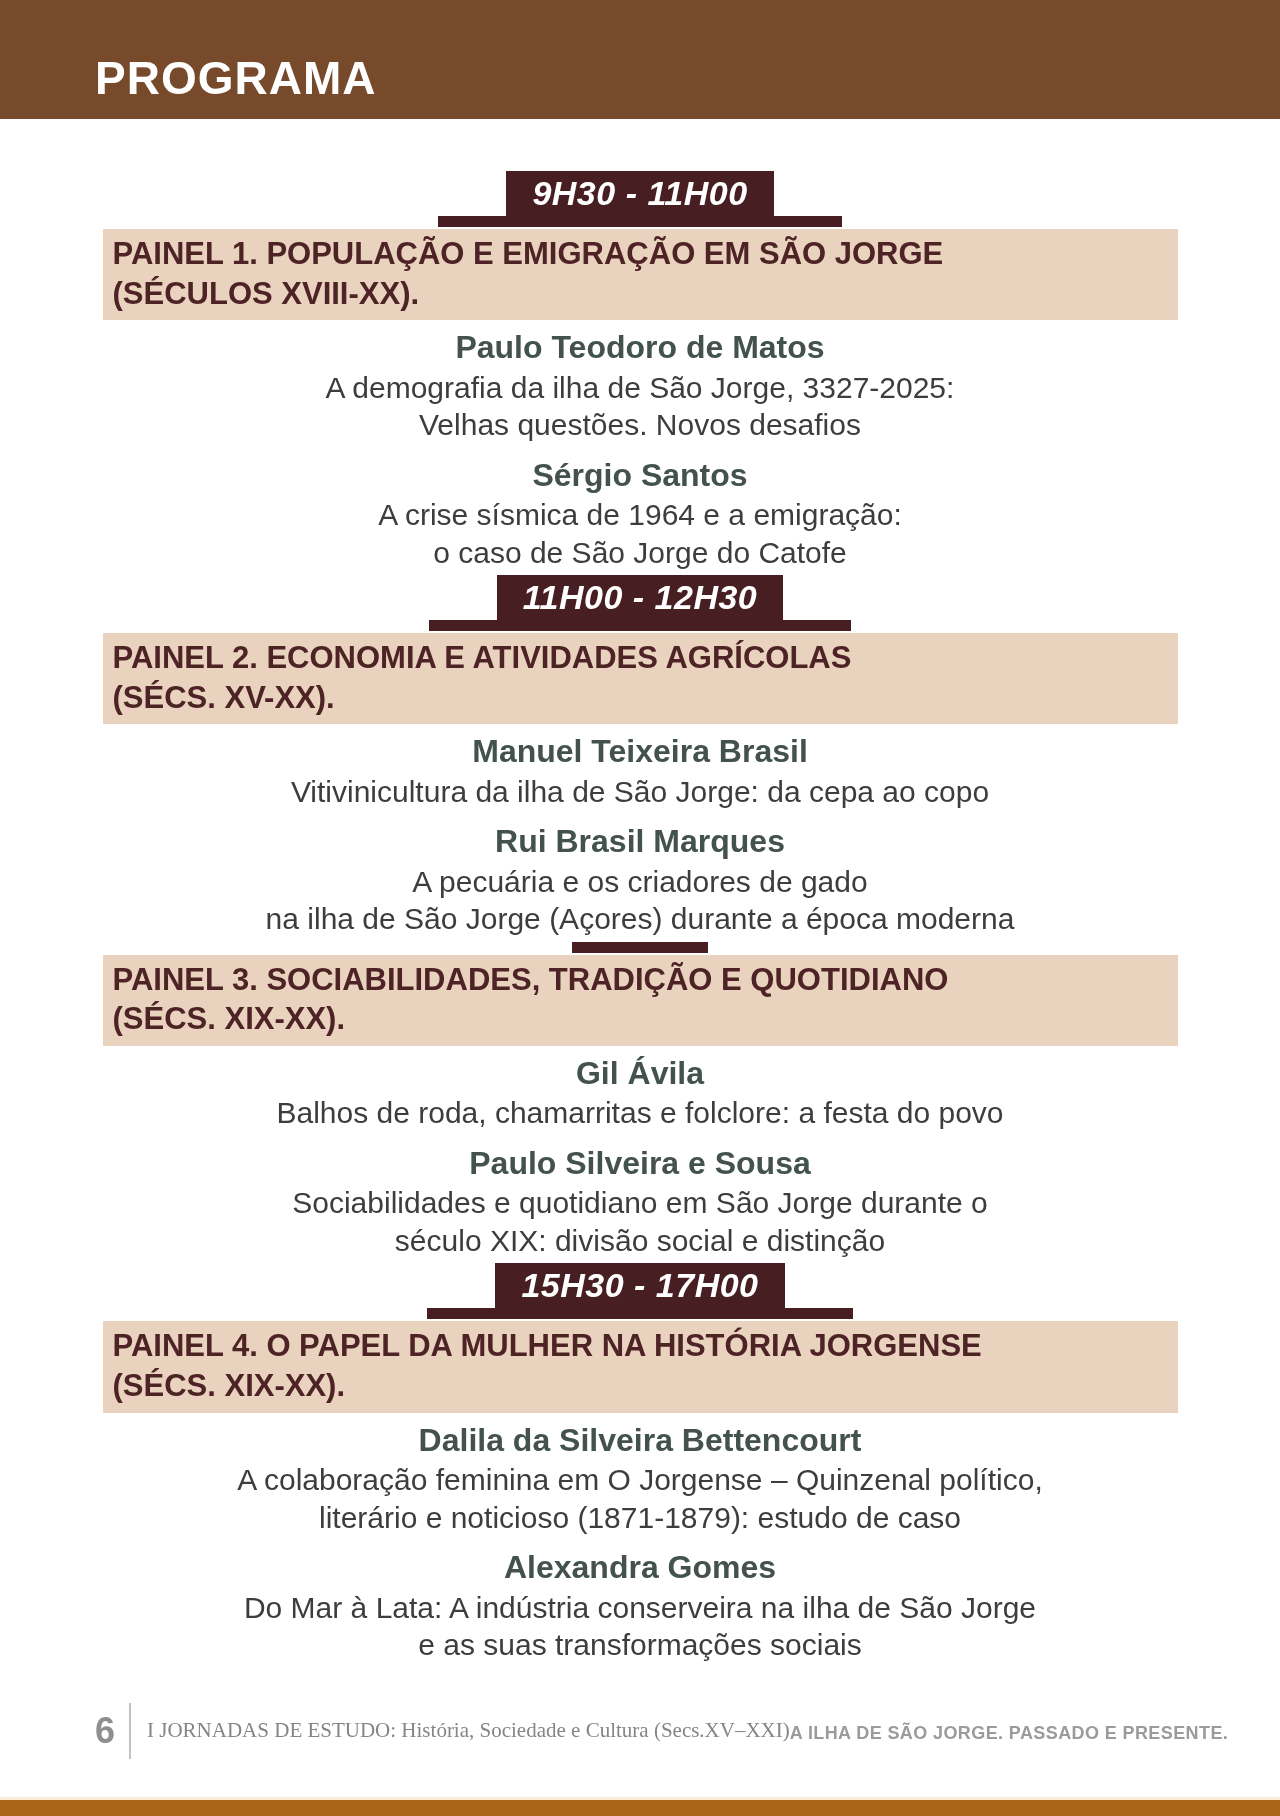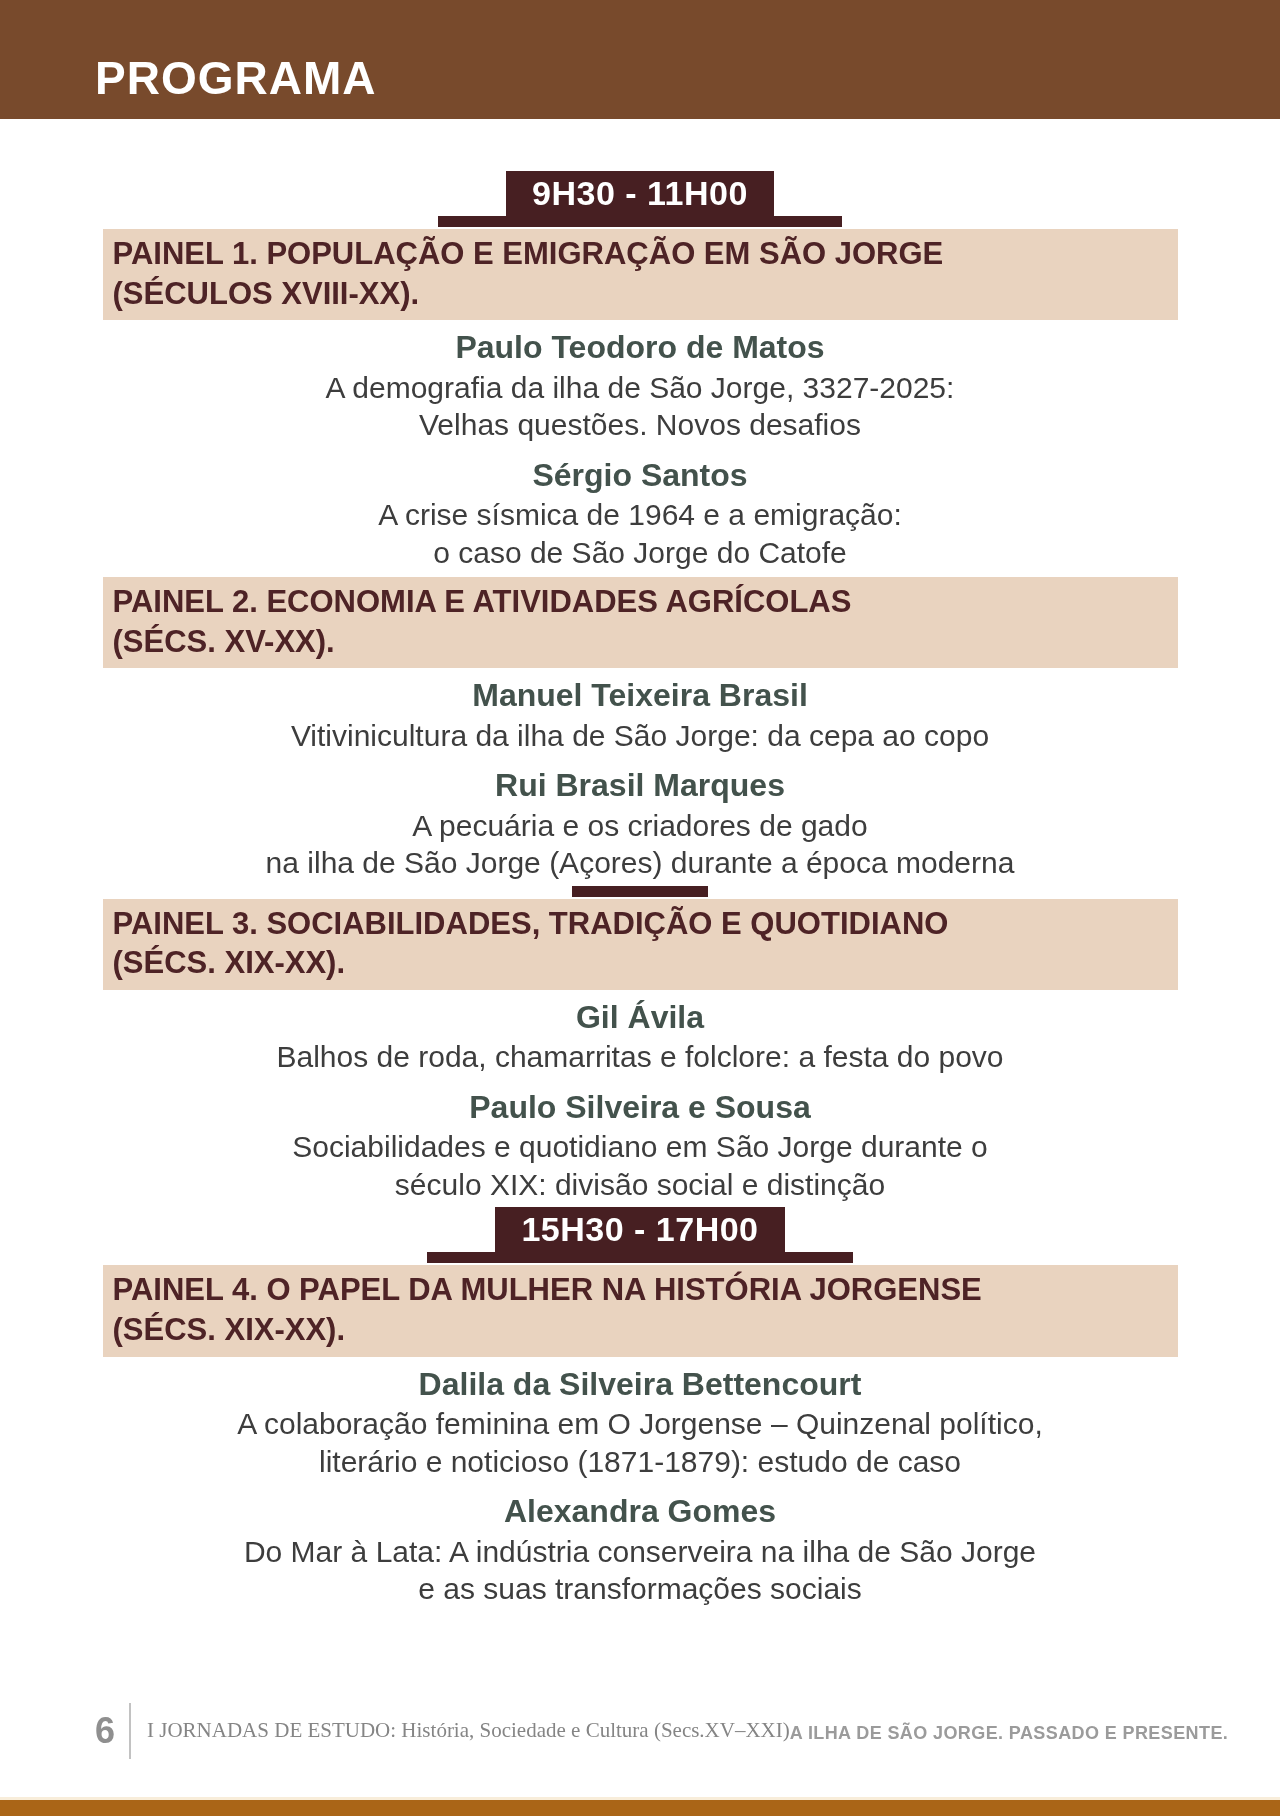--- a/index.html
+++ b/index.html
@@ -48,20 +48,21 @@
   }
   .time-box {
     background:#471f22;
     color:#ffffff;
     font-size:34px;
     font-weight:700;
     line-height:1;
     padding:5px 26px 6px;
     letter-spacing:0.5px;
     white-space:nowrap;
+    font-style:italic;
   }
   .time-base {
     align-self:stretch;
     margin:0 -68px;
     height:11px;
     background:#471f22;
   }
 
   .panel-band {
     margin-top:2px;
@@ -163,20 +164,24 @@
       <div>Velhas questões. Novos desafios</div>
     </div>
     <div class="speaker-name second">Sérgio Santos</div>
     <div class="talk">
       <div>A crise sísmica de 1964 e a emigração:</div>
       <div>o caso de São Jorge do Catofe</div>
     </div>
   </div>
 
   <div class="section">
+    <div class="time-badge">
+      <div class="time-box">11H00 - 12H30</div>
+      <div class="time-base"></div>
+    </div>
     <div class="panel-band">
       <div>PAINEL 2. ECONOMIA E ATIVIDADES AGRÍCOLAS</div>
       <div>(SÉCS. XV-XX).</div>
     </div>
     <div class="speaker-name">Manuel Teixeira Brasil</div>
     <div class="talk">
       <div>Vitivinicultura da ilha de São Jorge: da cepa ao copo</div>
     </div>
     <div class="speaker-name second">Rui Brasil Marques</div>
     <div class="talk">

